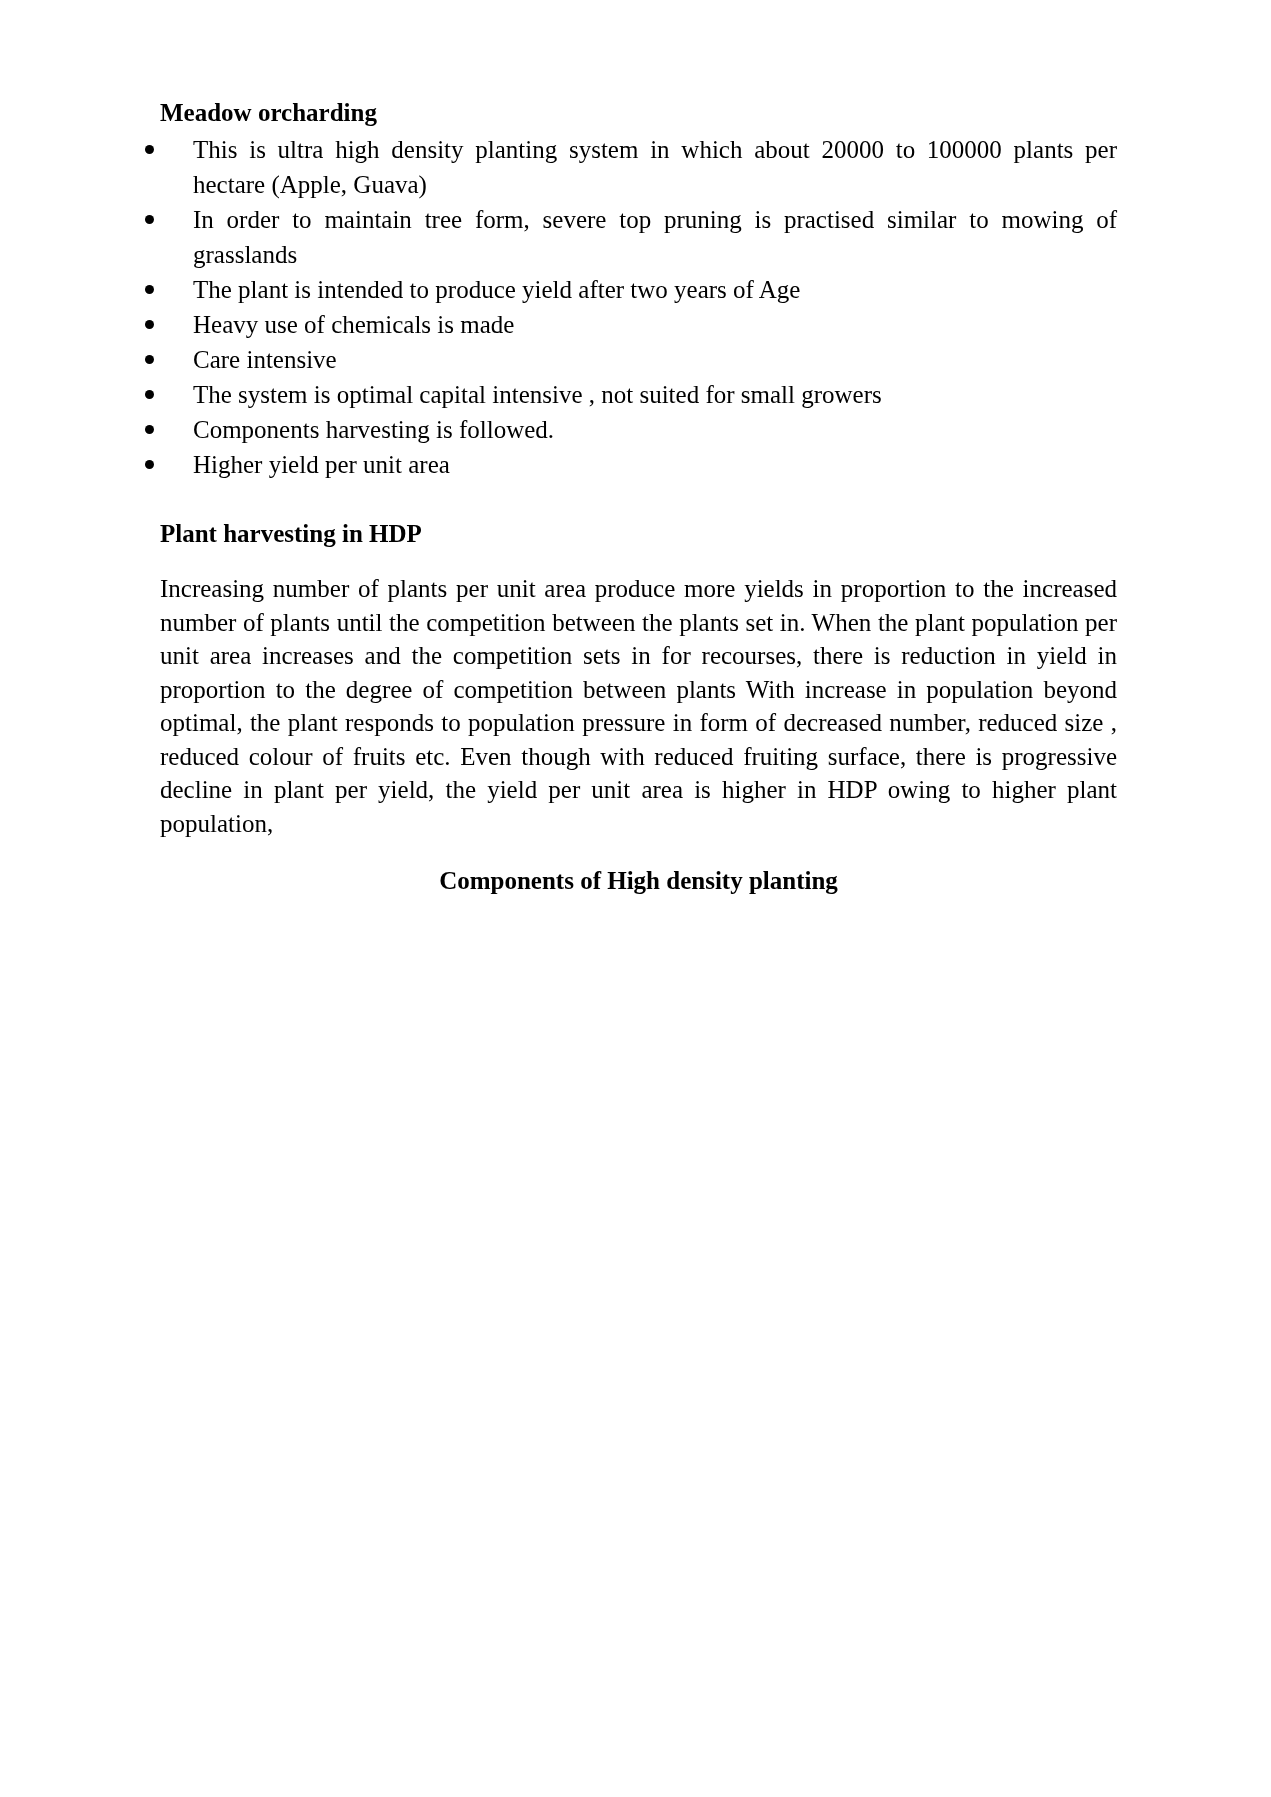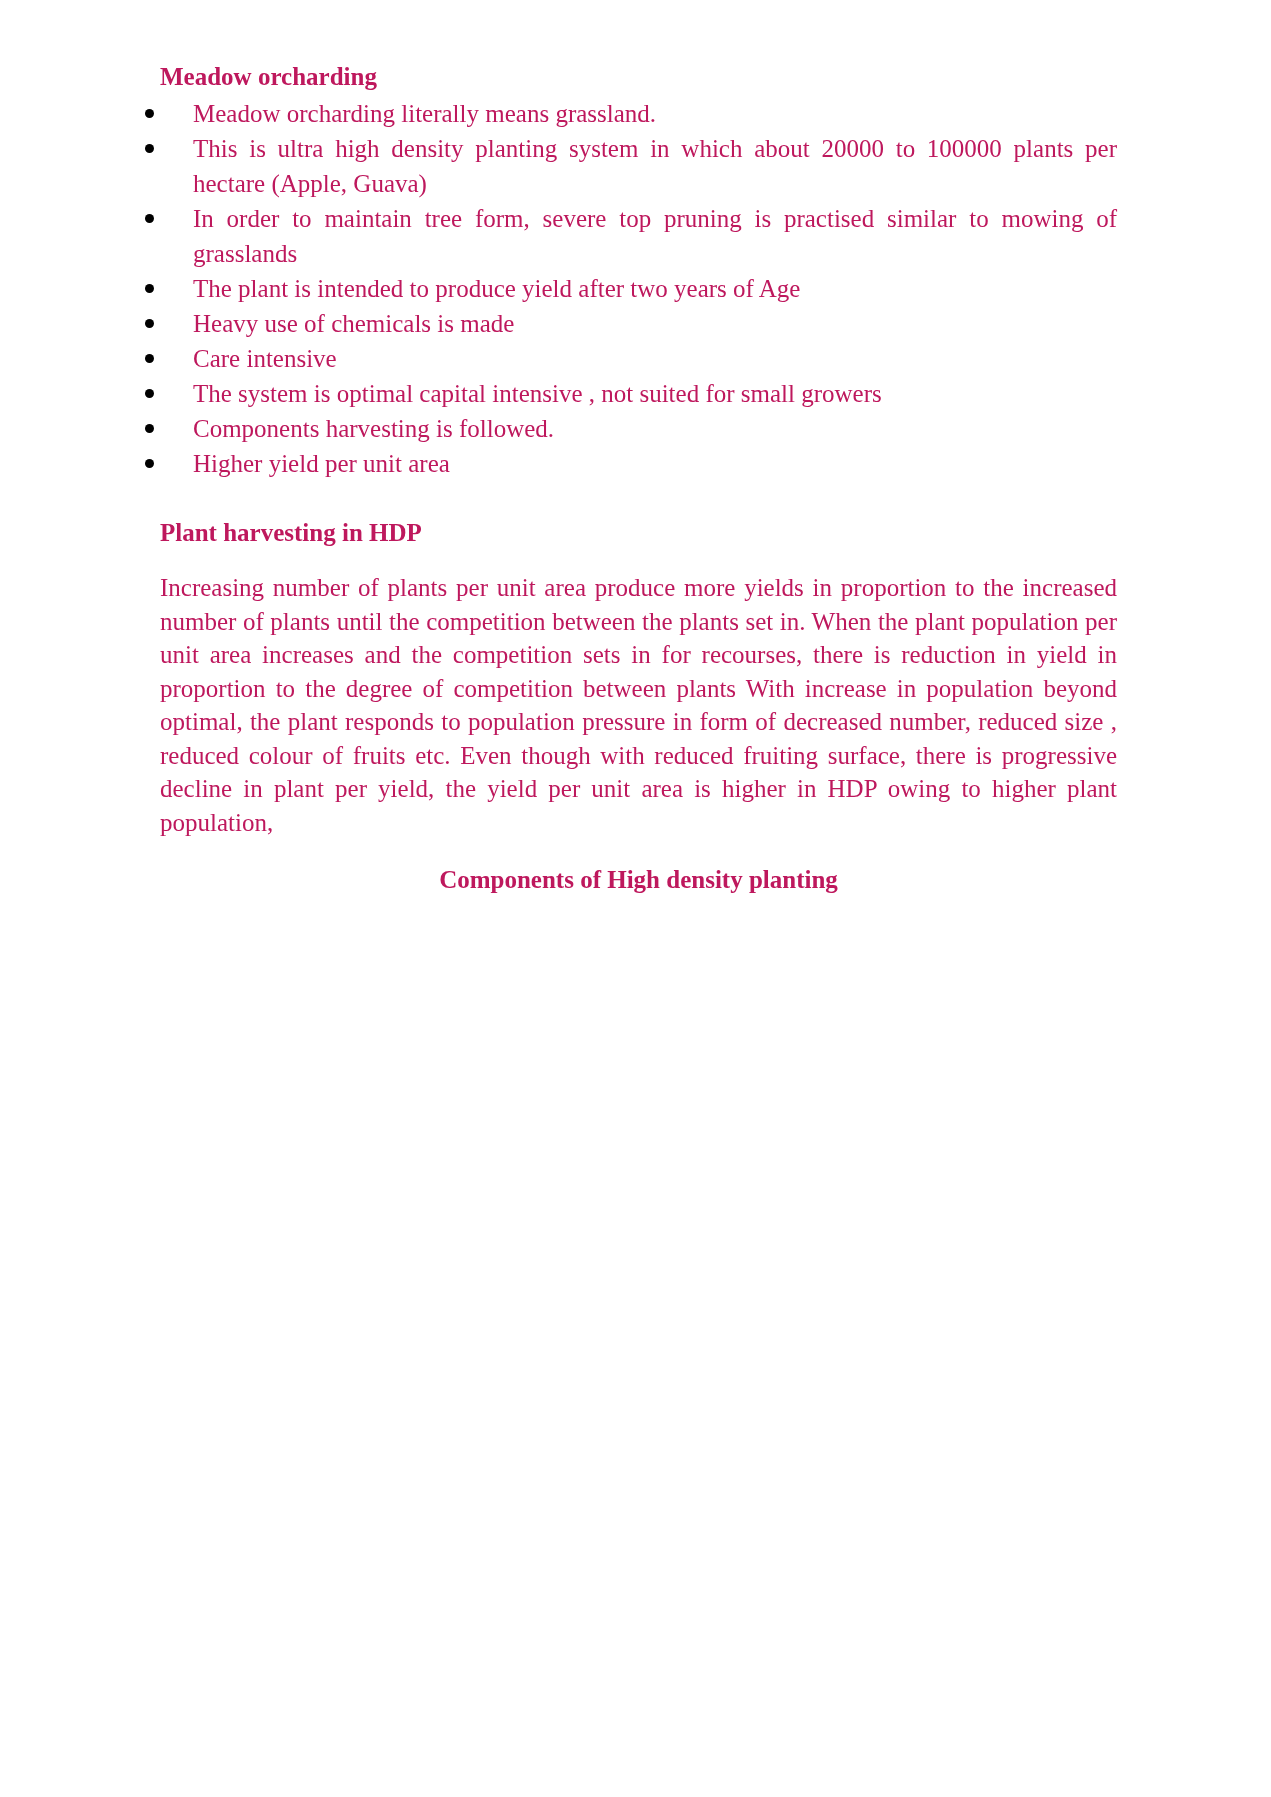--- a/index.html
+++ b/index.html
@@ -6,24 +6,24 @@
     margin: 0;
     padding: 0;
     background: #ffffff;
   }
   .page {
     position: relative;
     width: 1271px;
     height: 1797px;
     box-sizing: border-box;
     background: #ffffff;
-    color: #be185d;
+    color: #000000;
     font-family: "Liberation Serif", "DejaVu Serif", serif;
     font-size: 25px;
-    padding: 60px 154px 0 160px;
+    padding: 96px 154px 0 160px;
     overflow: hidden;
   }
   .doc-heading {
     font-weight: bold;
     font-size: 25px;
     line-height: 34px;
     margin: 0;
   }
   .heading-competition { margin-top: 35px; }
   .heading-components  { margin-top: 24px; text-align: center; }
@@ -81,21 +81,20 @@
   }
 </style>
 </head>
 <body>
 
 <div class="page">
 
   <section>
     <h1 class="doc-heading">Meadow orcharding</h1>
     <ul class="bullet-list">
-      <li>Meadow orcharding literally means grassland.</li>
       <li>This is ultra high density planting system in which about 20000 to 100000  plants per hectare (Apple, Guava)</li>
       <li>In order to maintain tree form, severe top pruning is practised similar to mowing of grasslands</li>
       <li>The plant is intended to produce yield after two years of Age</li>
       <li>Heavy use of chemicals is made</li>
       <li>Care intensive</li>
       <li>The system is optimal capital intensive , not suited for small growers</li>
       <li>Components harvesting is followed.</li>
       <li>Higher yield per unit area</li>
     </ul>
   </section>

